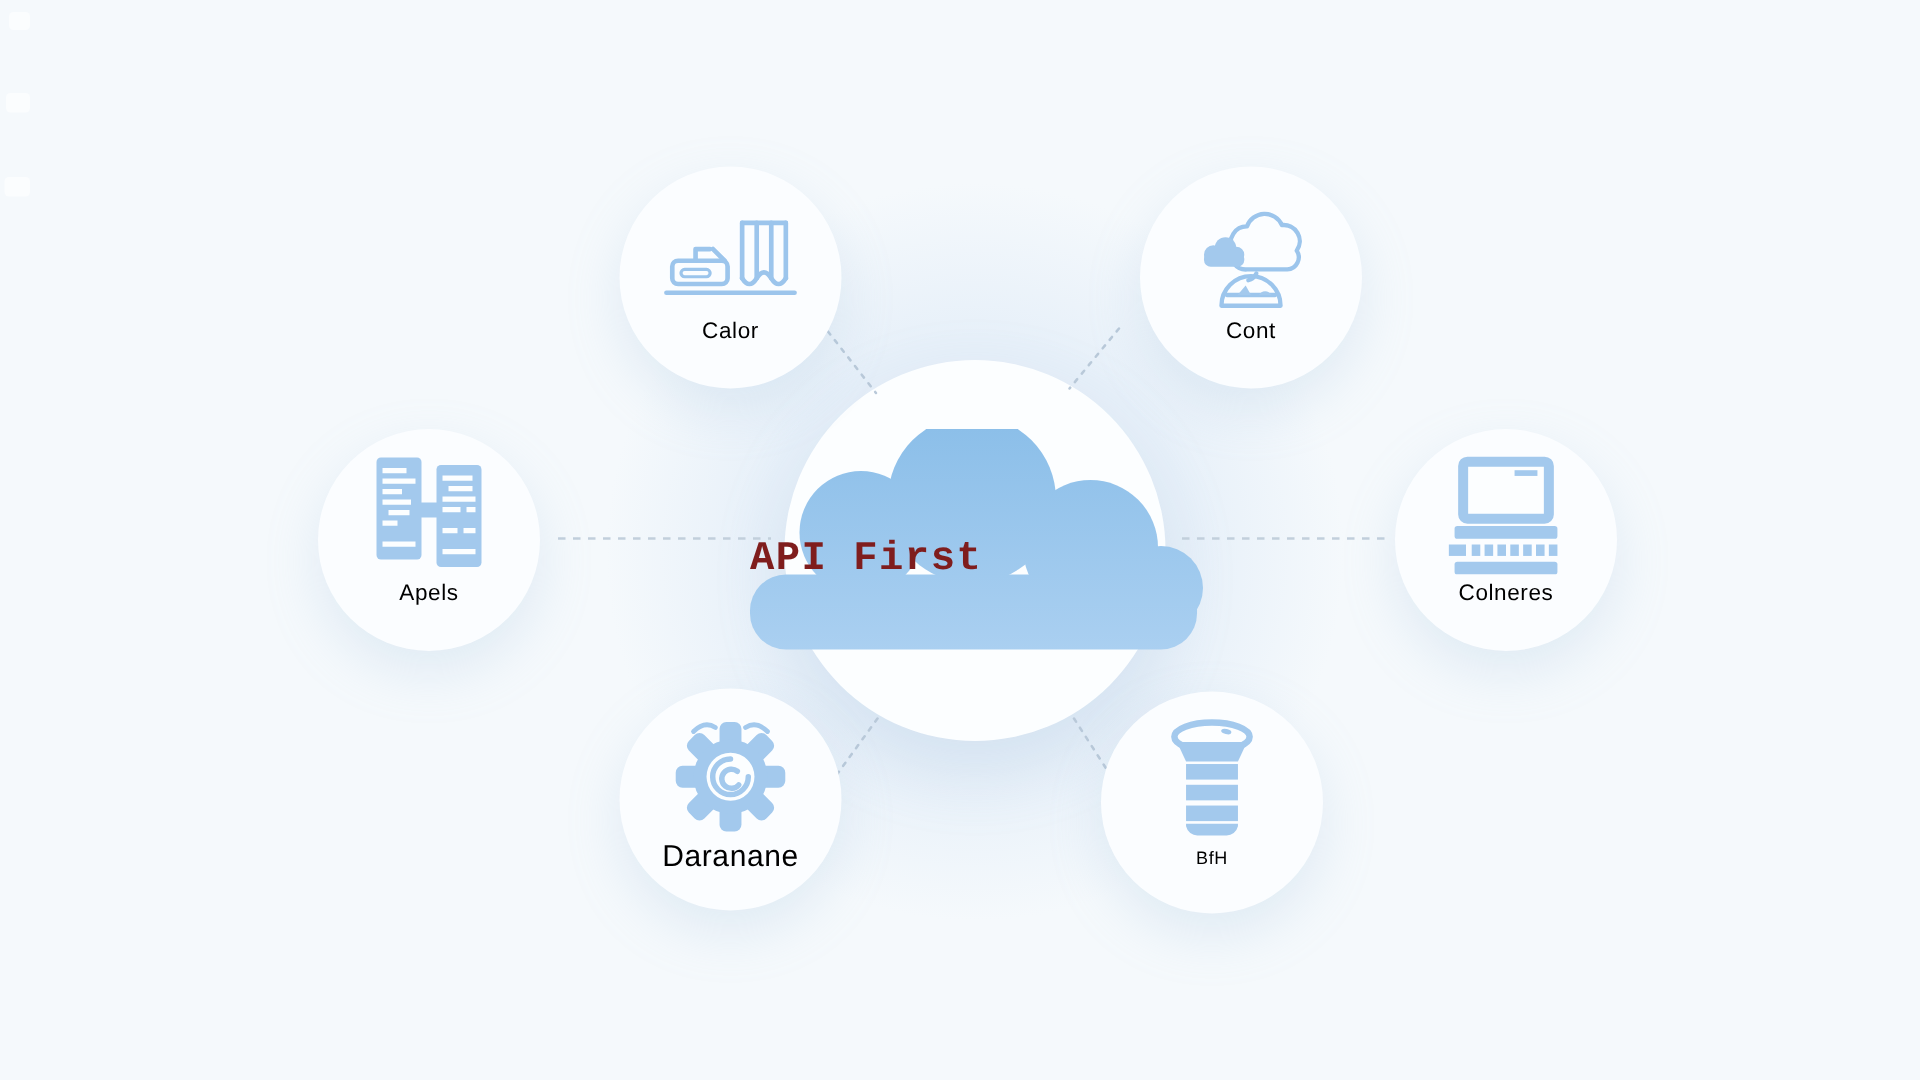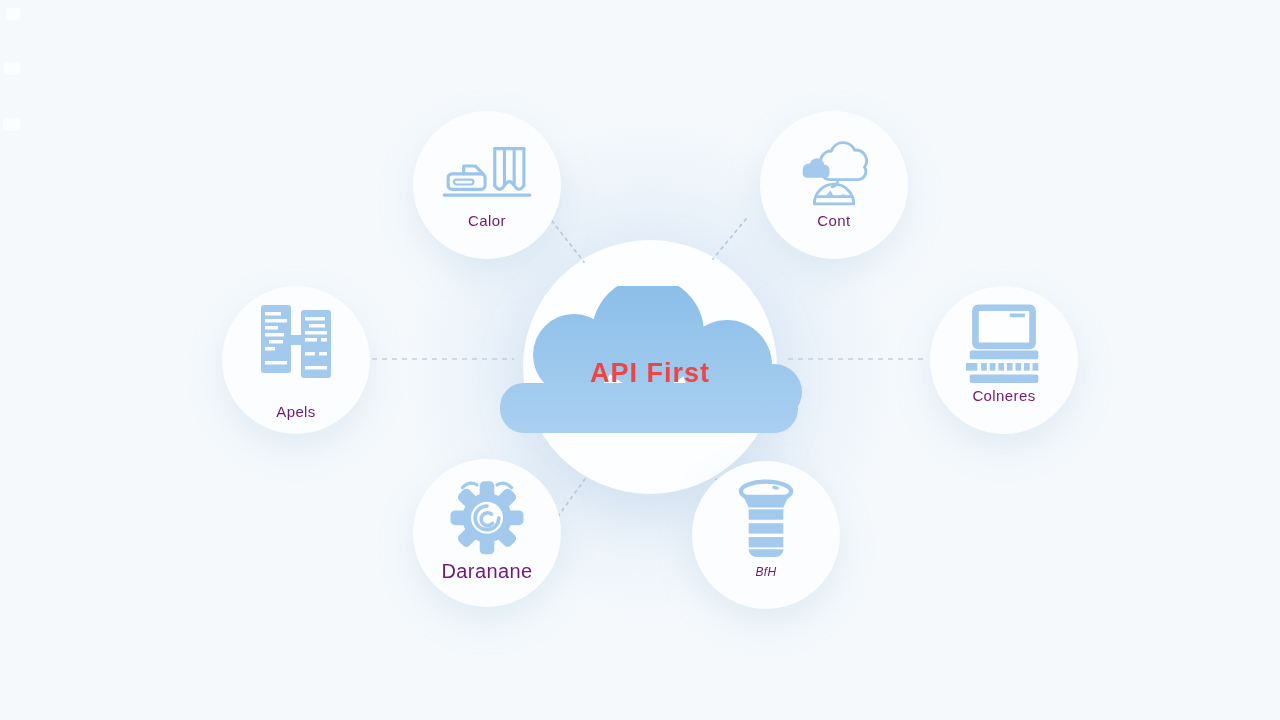--- a/index.html
+++ b/index.html
@@ -28,39 +28,40 @@
     box-shadow:0 18px 45px rgba(160,190,220,0.28);
   }
 
   .connector-layer { position:absolute; left:0; top:0; pointer-events:none; }
   .dash-h { stroke:#c2cfdc; stroke-width:1.6; stroke-dasharray:5 5; fill:none; }
   .dash-d { stroke:#b9c9d9; stroke-width:1.7; stroke-dasharray:2.5 4.8; stroke-linecap:round; fill:none; }
 
   .cloud-wrap { position:absolute; left:488px; top:286px; width:324px; height:152px; }
   .center-label {
     position:absolute; left:500px; top:358px; width:300px;
-    text-align:center; font-size:27px; font-weight:bold; color:#ef4444;
+    text-align:left; font-size:27px; font-weight:bold; color:#7f1d1d;
     letter-spacing:1px;
+    font-family:Liberation Mono, monospace;
   }
 
   .node {
     position:absolute; width:148px; height:148px; border-radius:50%;
     background:#fbfdff; box-shadow:0 14px 34px rgba(165,195,225,0.25);
     display:flex; flex-direction:column; align-items:center;
   }
   .node .icon-box { margin-top:16px; height:82px; display:flex; align-items:center; justify-content:center; }
   .node .label {
-    margin-top:3px; font-size:15px; color:#701a75; letter-spacing:0.4px;
+    margin-top:3px; font-size:15px; color:#000000; letter-spacing:0.4px;
   }
   .node--calor    { left:413px; top:111px; }
   .node--cont     { left:760px; top:111px;text-align:center; }
-  .node--apels    { left:222px; top:286px;gap:16px; }
+  .node--apels    { left:212px; top:286px; }
   .node--colneres { left:930px; top:286px; }
   .node--daranane { left:413px; top:459px; }
-  .node--bfh      { left:692px; top:461px;font-style:italic; }
+  .node--bfh      { left:734px; top:461px; }
   .node--daranane .label { font-size:20px; }
   .node--bfh .label { font-size:12px; margin-top:6px; }
 
   .ic-stroke { stroke:#9cc5ec; stroke-width:3.2; fill:none; stroke-linecap:round; stroke-linejoin:round; }
   .ic-fill   { fill:#a3c9ed; }
   .ic-white  { fill:#fcfeff; }
 </style>
 </head>
 <body>
 

